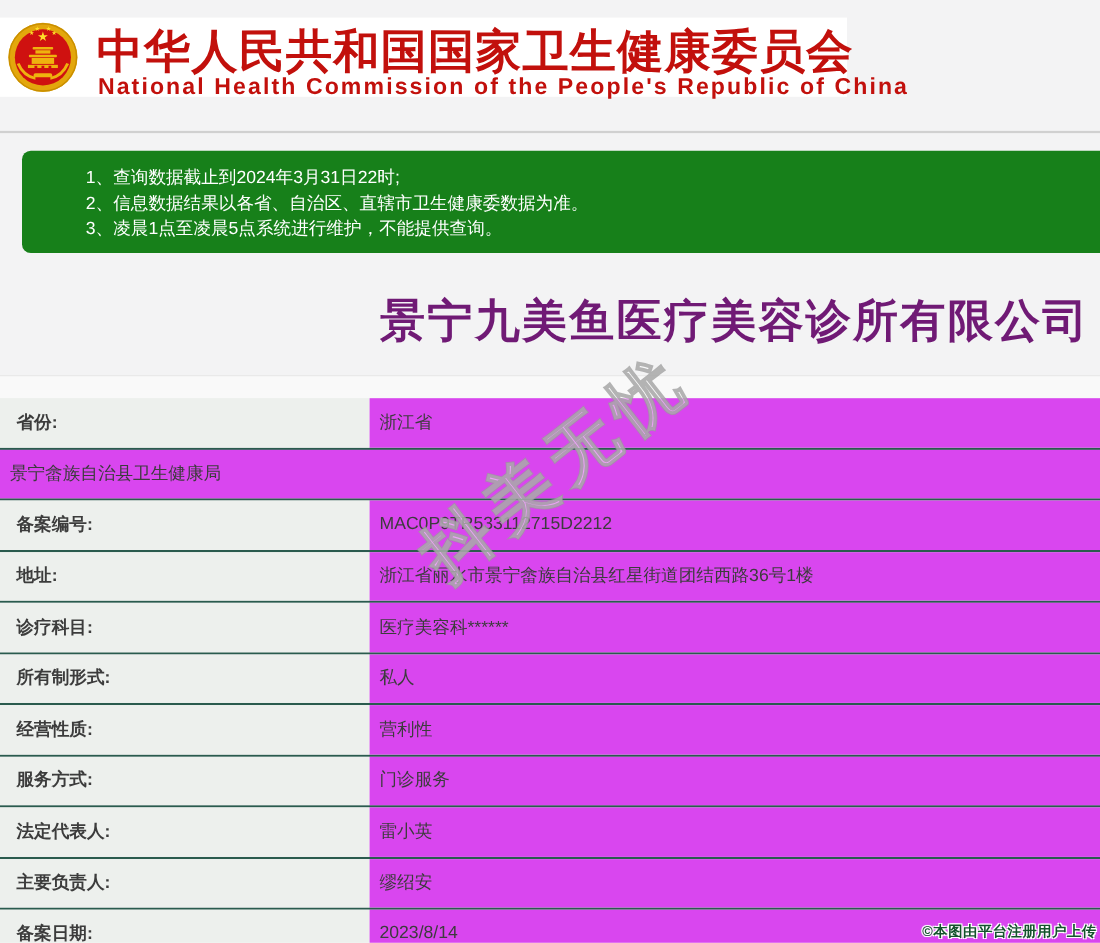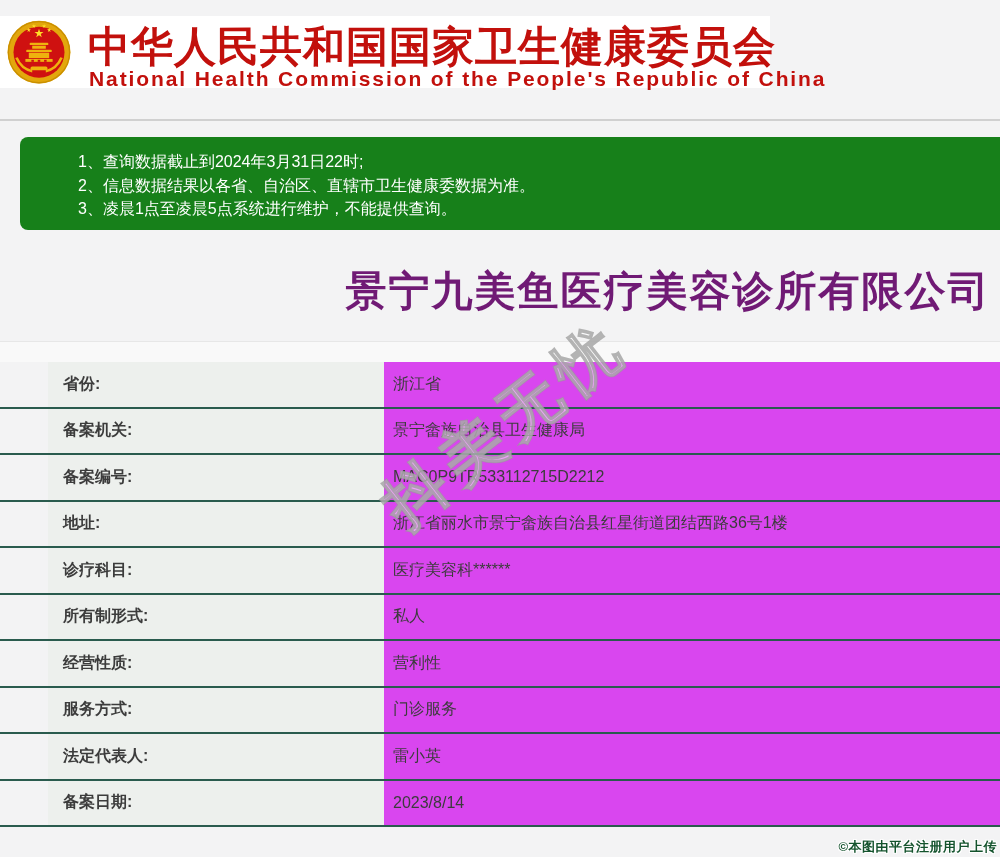--- a/index.html
+++ b/index.html
@@ -20,21 +20,21 @@
 
   
   .result-title{position:absolute;left:336px;top:264px;width:664px;text-align:center;font-size:41px;font-weight:bold;color:#701a75;letter-spacing:2px;white-space:nowrap;font-family:Liberation Serif, serif;}
 
   .prestrip{position:absolute;left:0;top:341px;width:1000px;height:21px;background:#f9f9f9;border-top:1px solid #e7e7e7;box-sizing:border-box;}
 
   
   .table{position:absolute;left:0;top:362px;width:1000px;}
   .row{display:flex;height:46.5px;box-sizing:border-box;border-bottom:2px solid #2a5b4e;}
   .cell{display:flex;align-items:center;font-size:16px;color:#3c3c3c;}
-  .cell.label{width:336px;background:#edf0ed;padding-left:15px;box-sizing:border-box;font-weight:bold;margin-left:48px;}
+  .cell.label{width:336px;background:#edf0ed;padding-left:15px;box-sizing:border-box;font-weight:bold;}
   .cell.value{flex:1;background:#d946ef;padding-left:9px;}
 
   
   .wm-diагonal,.wm-diagonal{position:absolute;left:320px;top:383px;width:370px;text-align:center;transform:rotate(-38deg);font-size:62px;font-weight:bold;letter-spacing:10px;color:rgba(255,255,255,0.5);-webkit-text-stroke:1.6px rgba(155,155,155,0.75);white-space:nowrap;pointer-events:none;}
   .wm-credit{position:absolute;right:3px;bottom:1px;font-size:13px;font-weight:bold;color:#14532d;letter-spacing:0.5px;text-shadow:0 0 2px #fff,1px 1px 0 #fff,-1px -1px 0 #fff,1px -1px 0 #fff,-1px 1px 0 #fff;white-space:nowrap;}
 </style>
 </head>
 <body>
 
 <div class="page">
@@ -88,21 +88,20 @@
   <div class="prestrip"></div>
 
   <div class="table">
 
       <div class="row">
         <div class="cell label">省份:</div>
         <div class="cell value">浙江省</div>
       </div>
 
       <div class="row">
-        <div class="cell label">备案机关:</div>
         <div class="cell value">景宁畲族自治县卫生健康局</div>
       </div>
 
       <div class="row">
         <div class="cell label">备案编号:</div>
         <div class="cell value">MAC0P9TR533112715D2212</div>
       </div>
 
       <div class="row">
         <div class="cell label">地址:</div>
@@ -127,20 +126,24 @@
       <div class="row">
         <div class="cell label">服务方式:</div>
         <div class="cell value">门诊服务</div>
       </div>
 
       <div class="row">
         <div class="cell label">法定代表人:</div>
         <div class="cell value">雷小英</div>
       </div>
 
+      <div class="row">
+        <div class="cell label">主要负责人:</div>
+        <div class="cell value">缪绍安</div>
+      </div>
 
       <div class="row">
         <div class="cell label">备案日期:</div>
         <div class="cell value">2023/8/14</div>
       </div>
     </div>
 
   <div class="wm-diagonal">抖美无忧</div>
   <div class="wm-credit">©本图由平台注册用户上传</div>
 

